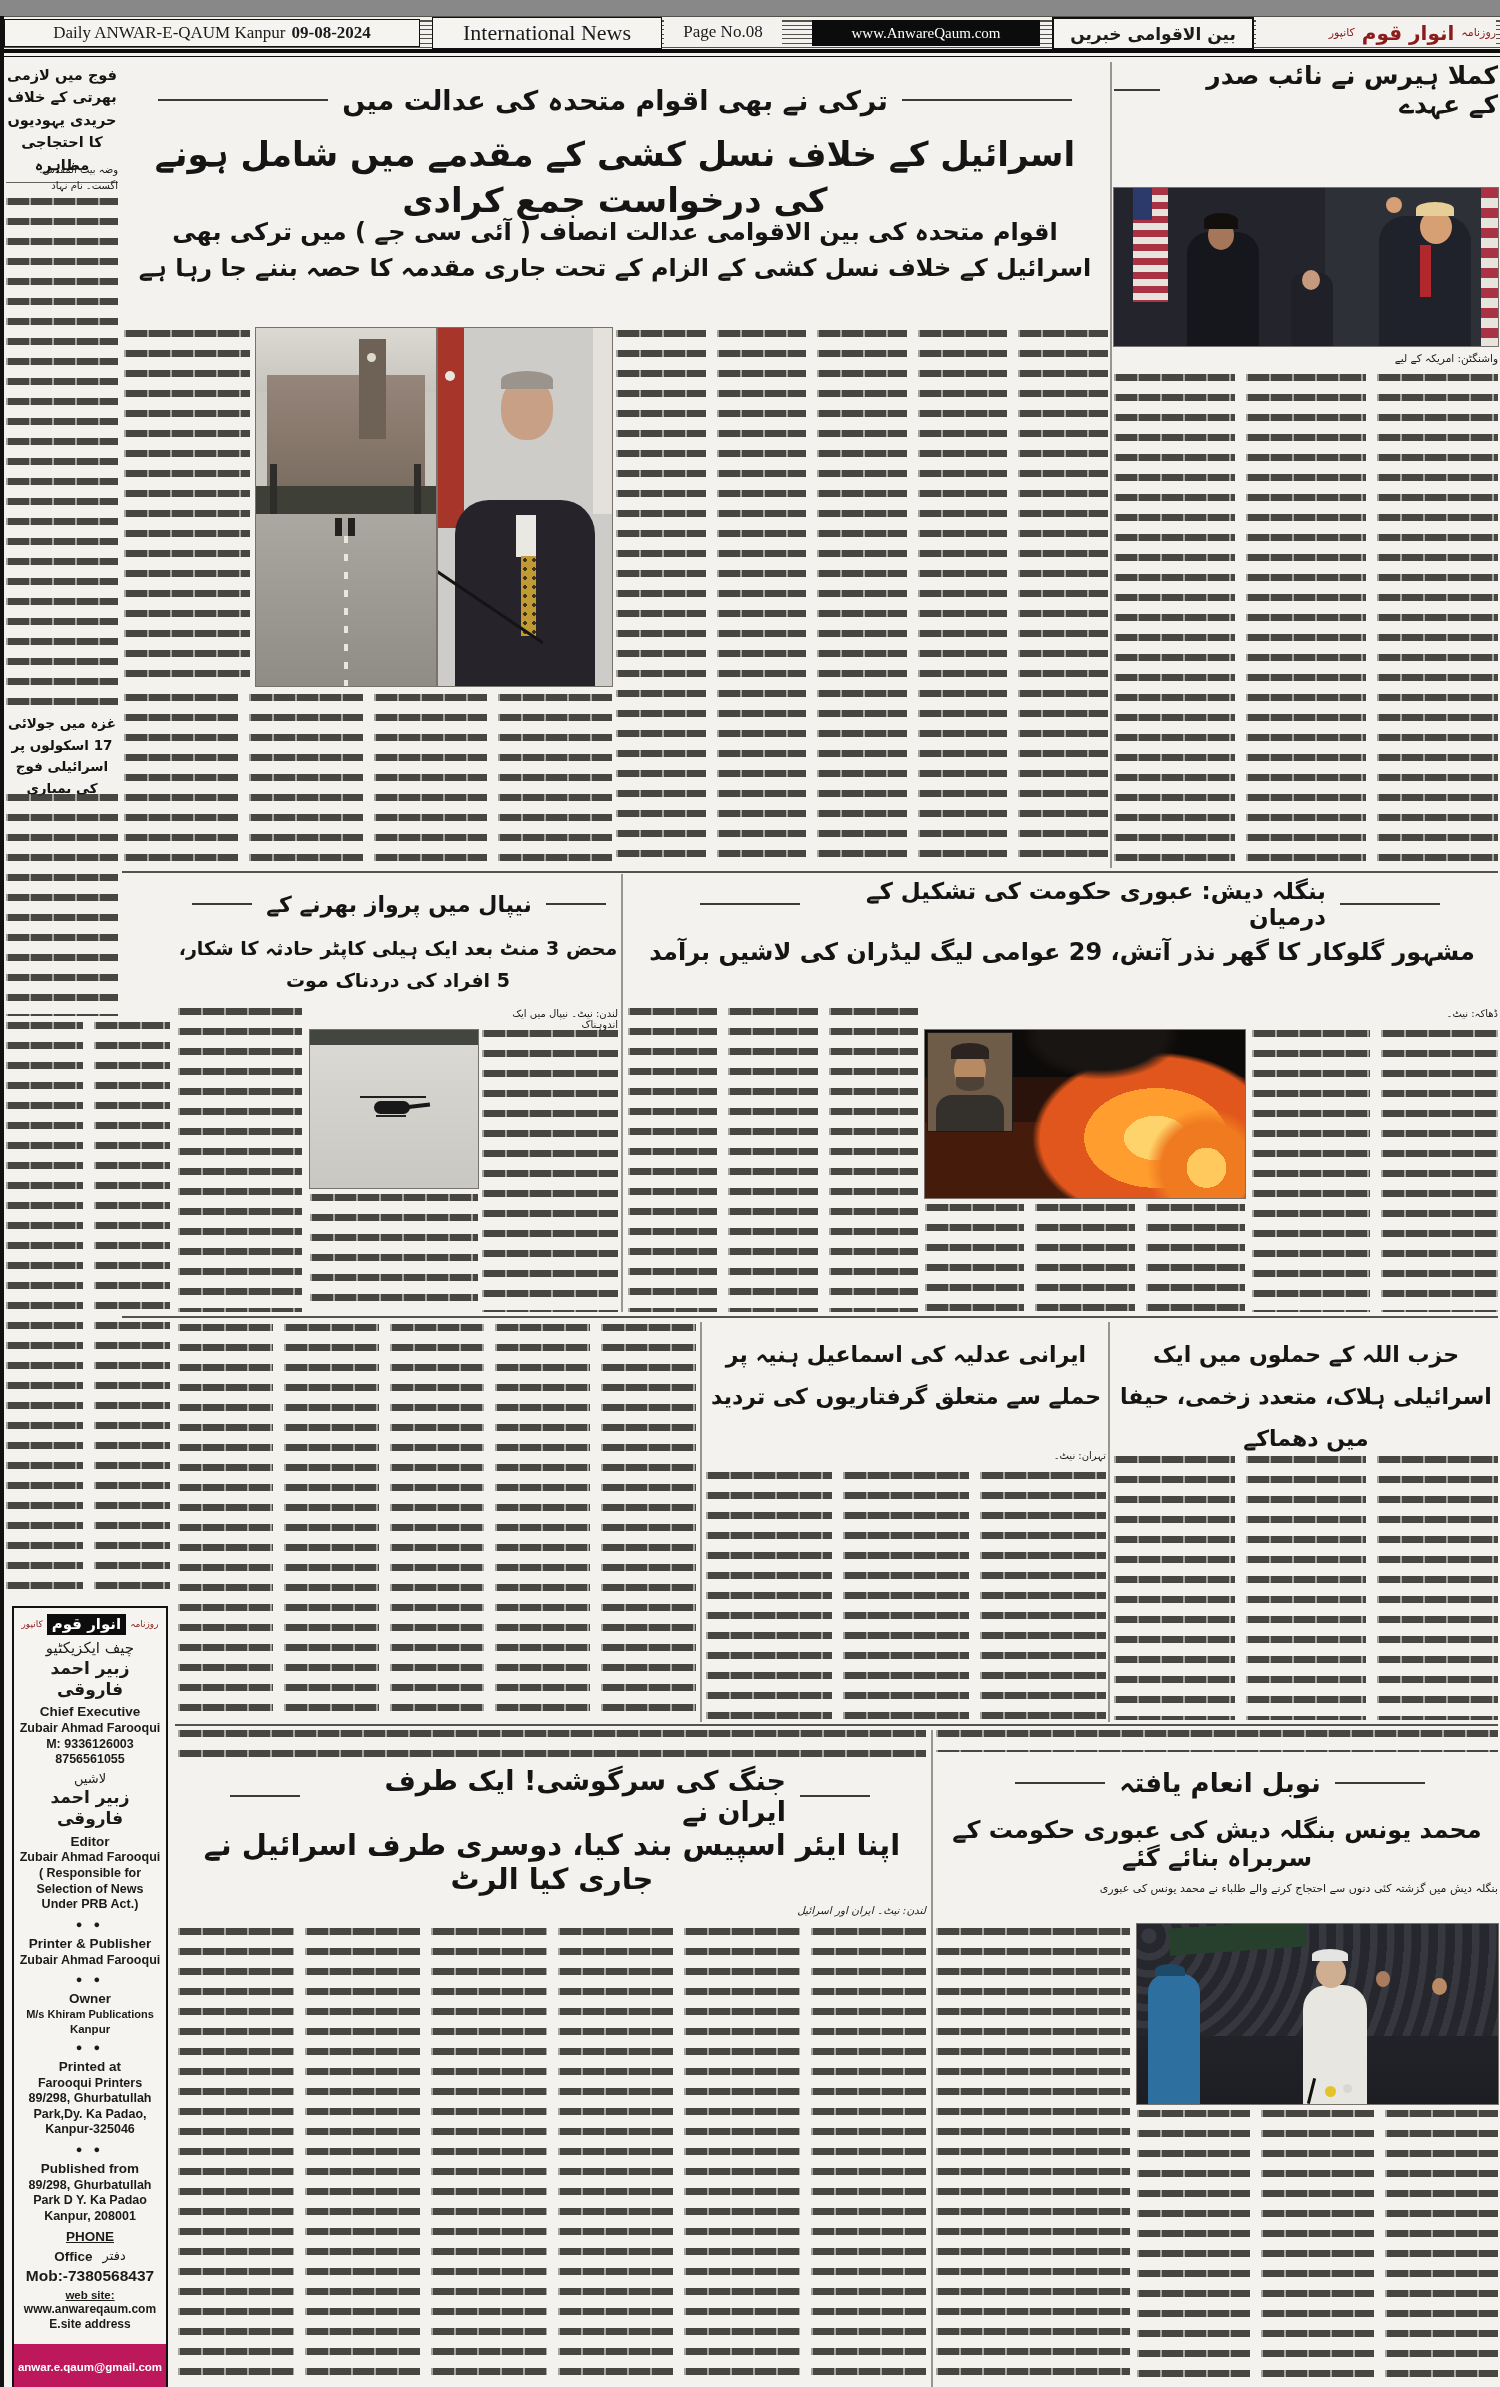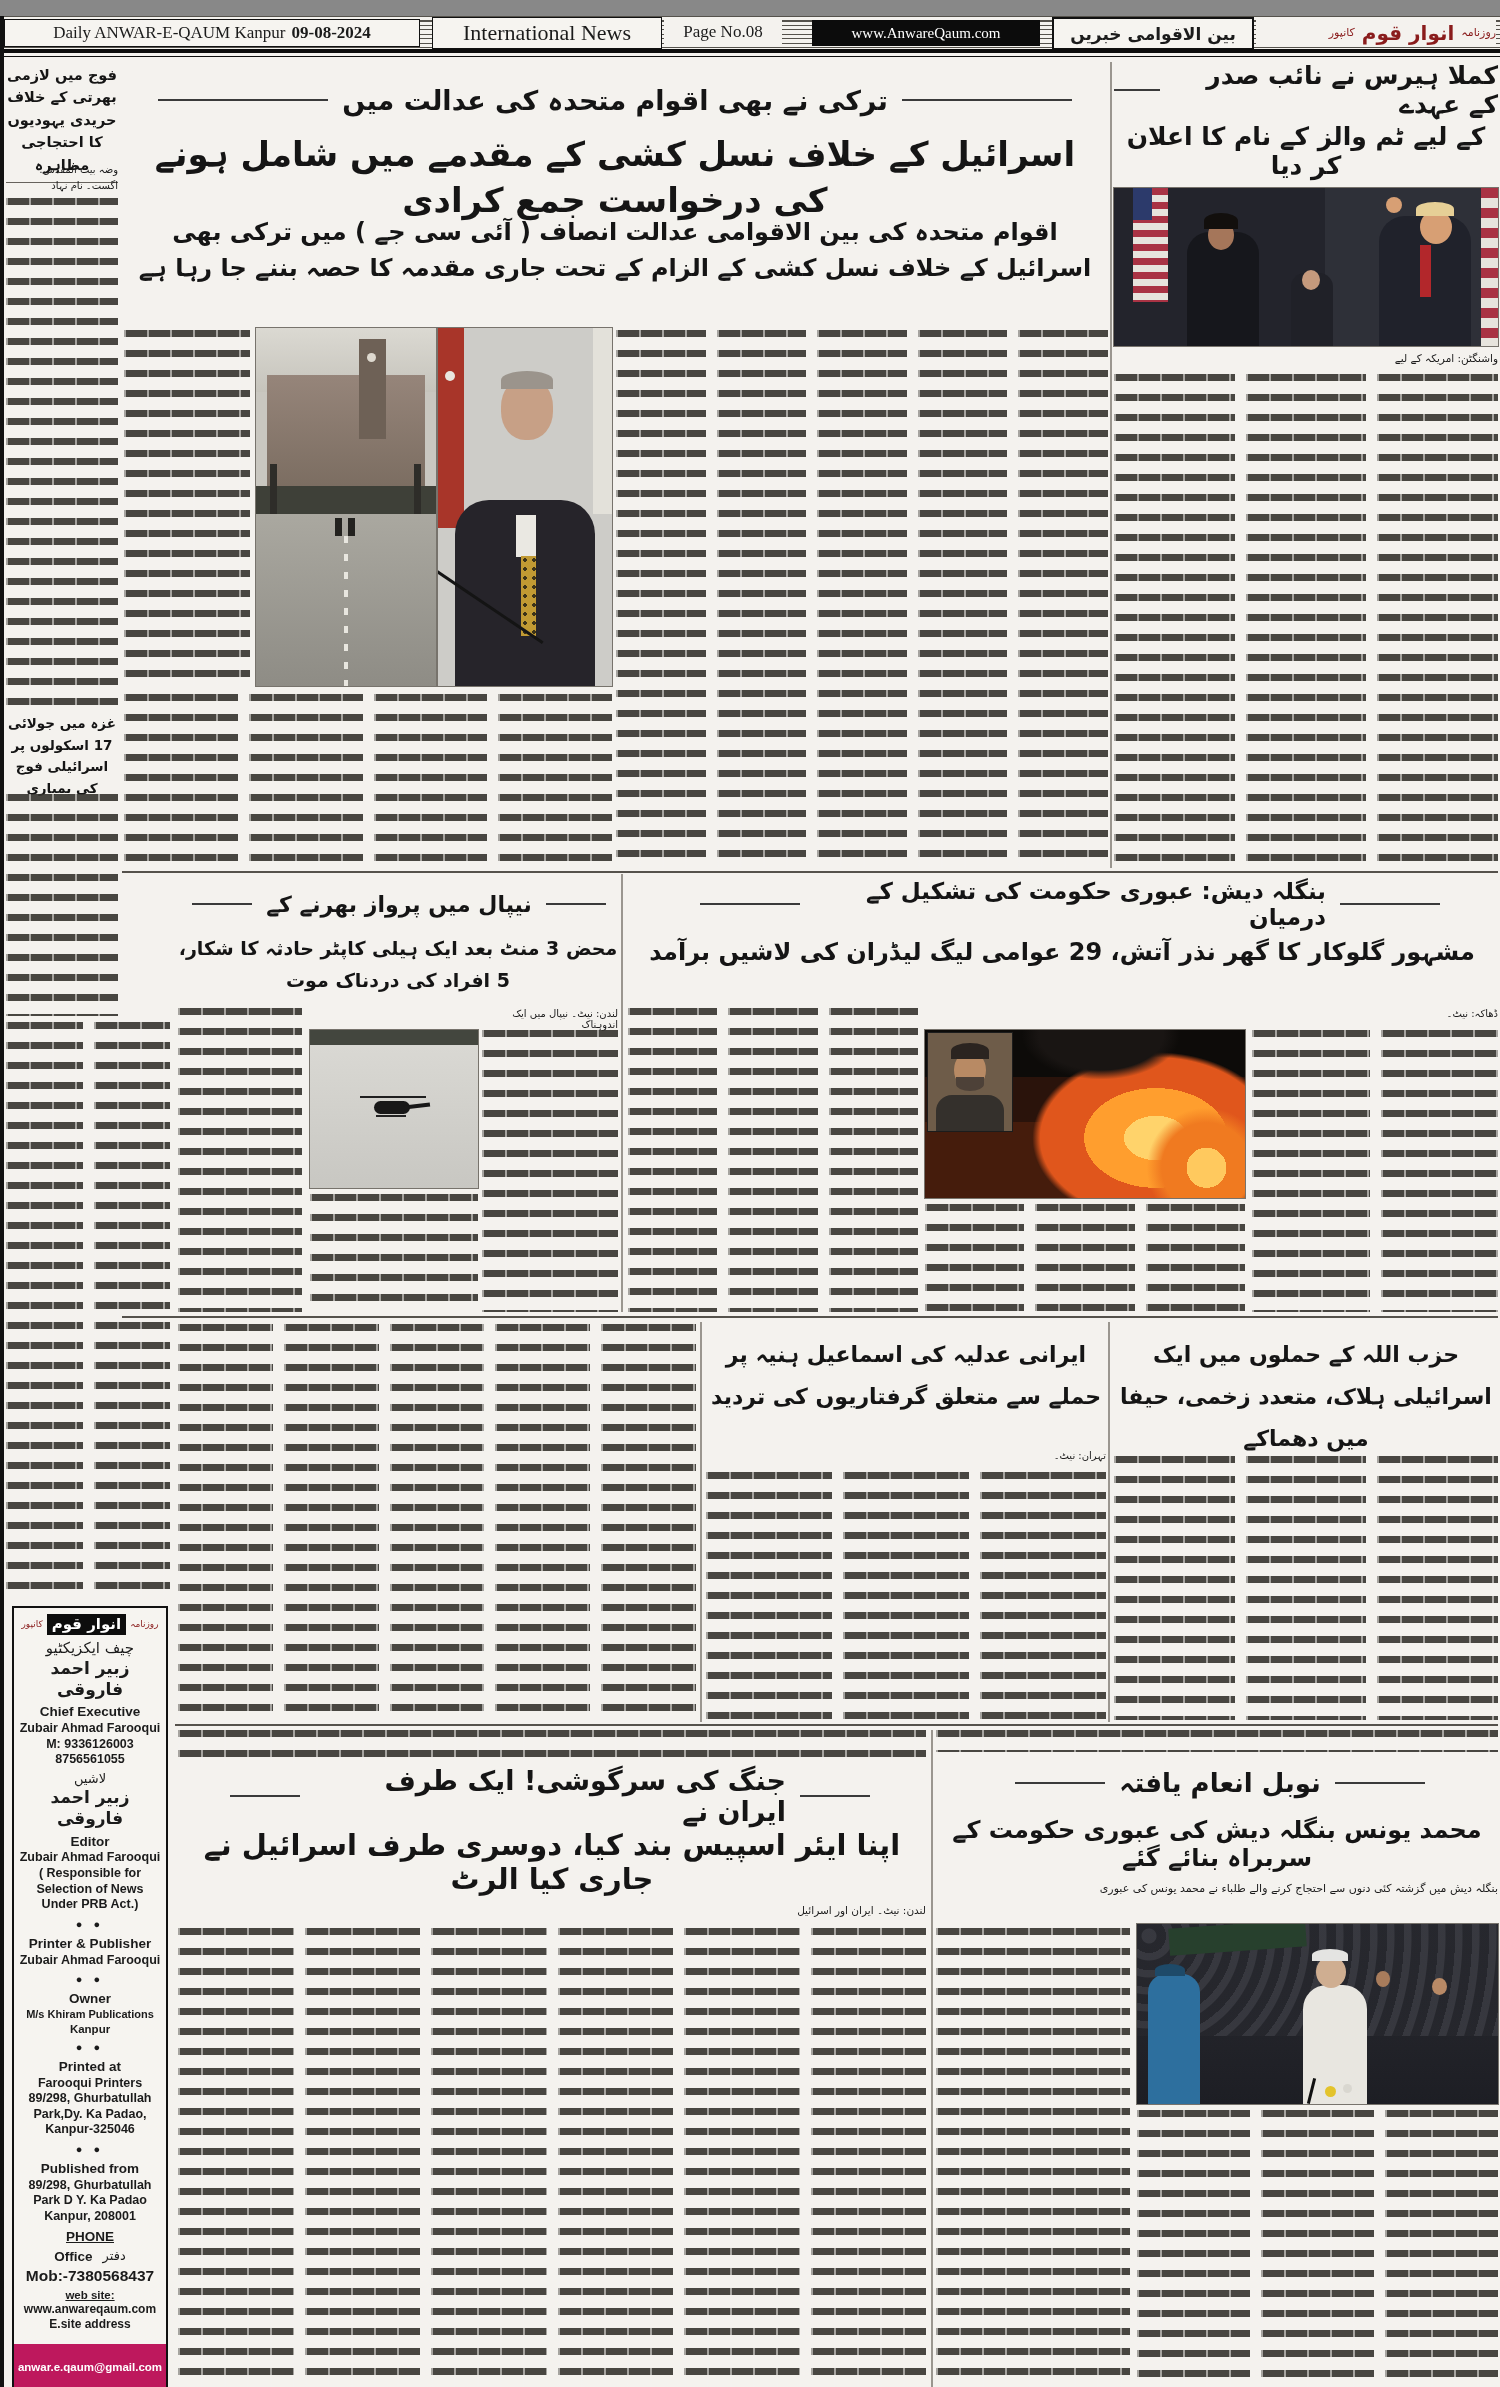--- a/index.html
+++ b/index.html
@@ -126,21 +126,20 @@
       <div class="col greek"></div>
       <div class="col greek"></div>
       <div class="col greek"></div>
     </div>
 
   <div class="abs vrule" style="left:1110px;top:46px;height:806px;"></div>
   <div class="abs ur kicker" style="left:1114px;top:52px;width:384px;height:44px;">
     <span class="headline" style="font-size:25px;">کملا ہیرس نے نائب صدر کے عہدے</span>
     <span class="krule" style="width:46px;"></span>
   </div>
-  <div class="abs ur headline ctr" style="left:1114px;top:106px;width:384px;font-size:25px;">کے لیے ٹم والز کے نام کا اعلان کر دیا</div>
 
   <div class="photo" style="left:1114px;top:172px;width:384px;height:158px;background:linear-gradient(90deg,#23242c 0 55%,#2e3038 55% 100%);">
     <div style="left:5%;top:0;width:9%;height:72%;background:repeating-linear-gradient(180deg,#a93344 0 7px,#e7e4dd 7px 14px);"></div>
     <div style="left:5%;top:0;width:5%;height:20%;background:#2c3a6b;"></div>
     <div style="left:19%;bottom:0;width:72px;height:72%;border-radius:22px 22px 0 0;background:#16171c;"></div>
     <div style="left:24.5%;top:20%;width:26px;height:30px;border-radius:50%;background:#a5765a;"></div>
     <div style="left:23.5%;top:16%;width:34px;height:16px;border-radius:50% 50% 0 0;background:#120f0d;"></div>
     <div style="left:46%;bottom:0;width:42px;height:46%;border-radius:14px 14px 0 0;background:#202128;"></div>
     <div style="left:49%;top:52%;width:18px;height:20px;border-radius:50%;background:#c59a7d;"></div>
     <div style="right:7%;bottom:0;width:92px;height:82%;border-radius:26px 26px 0 0;background:#20222b;"></div>
@@ -248,21 +247,21 @@
 
   <div class="abs hrule" style="left:175px;top:1708px;width:1323px;"></div>
 
   <div class="abs greek" style="left:178px;top:1714px;width:748px;height:34px;"></div>
   <div class="abs ur kicker" style="left:230px;top:1754px;width:640px;height:52px;">
     <span class="krule" style="width:70px;"></span>
     <span class="headline" style="font-size:27px;">جنگ کی سرگوشی! ایک طرف ایران نے</span>
     <span class="krule" style="width:70px;"></span>
   </div>
   <div class="abs ur headline ctr" style="left:178px;top:1812px;width:748px;font-size:29px;">اپنا ایئر اسپیس بند کیا، دوسری طرف اسرائیل نے جاری کیا الرٹ</div>
-  <div class="abs ur rt" style="left:178px;top:1888px;width:748px;font-size:10.5px;">لندن: نیٹ۔ ایران اور اسرائیل</div>
+  <div class="abs ur rt" style="left:178px;top:1888px;width:748px;font-size:10.5px;font-style:italic;">لندن: نیٹ۔ ایران اور اسرائیل</div>
   <div class="abs cols" style="left:178px;top:1912px;width:748px;height:464px;">
       <div class="col greek"></div>
       <div class="col greek"></div>
       <div class="col greek"></div>
       <div class="col greek"></div>
       <div class="col greek"></div>
       <div class="col greek"></div>
     </div>
 
   <div class="abs vrule" style="left:931px;top:1714px;height:662px;"></div>

